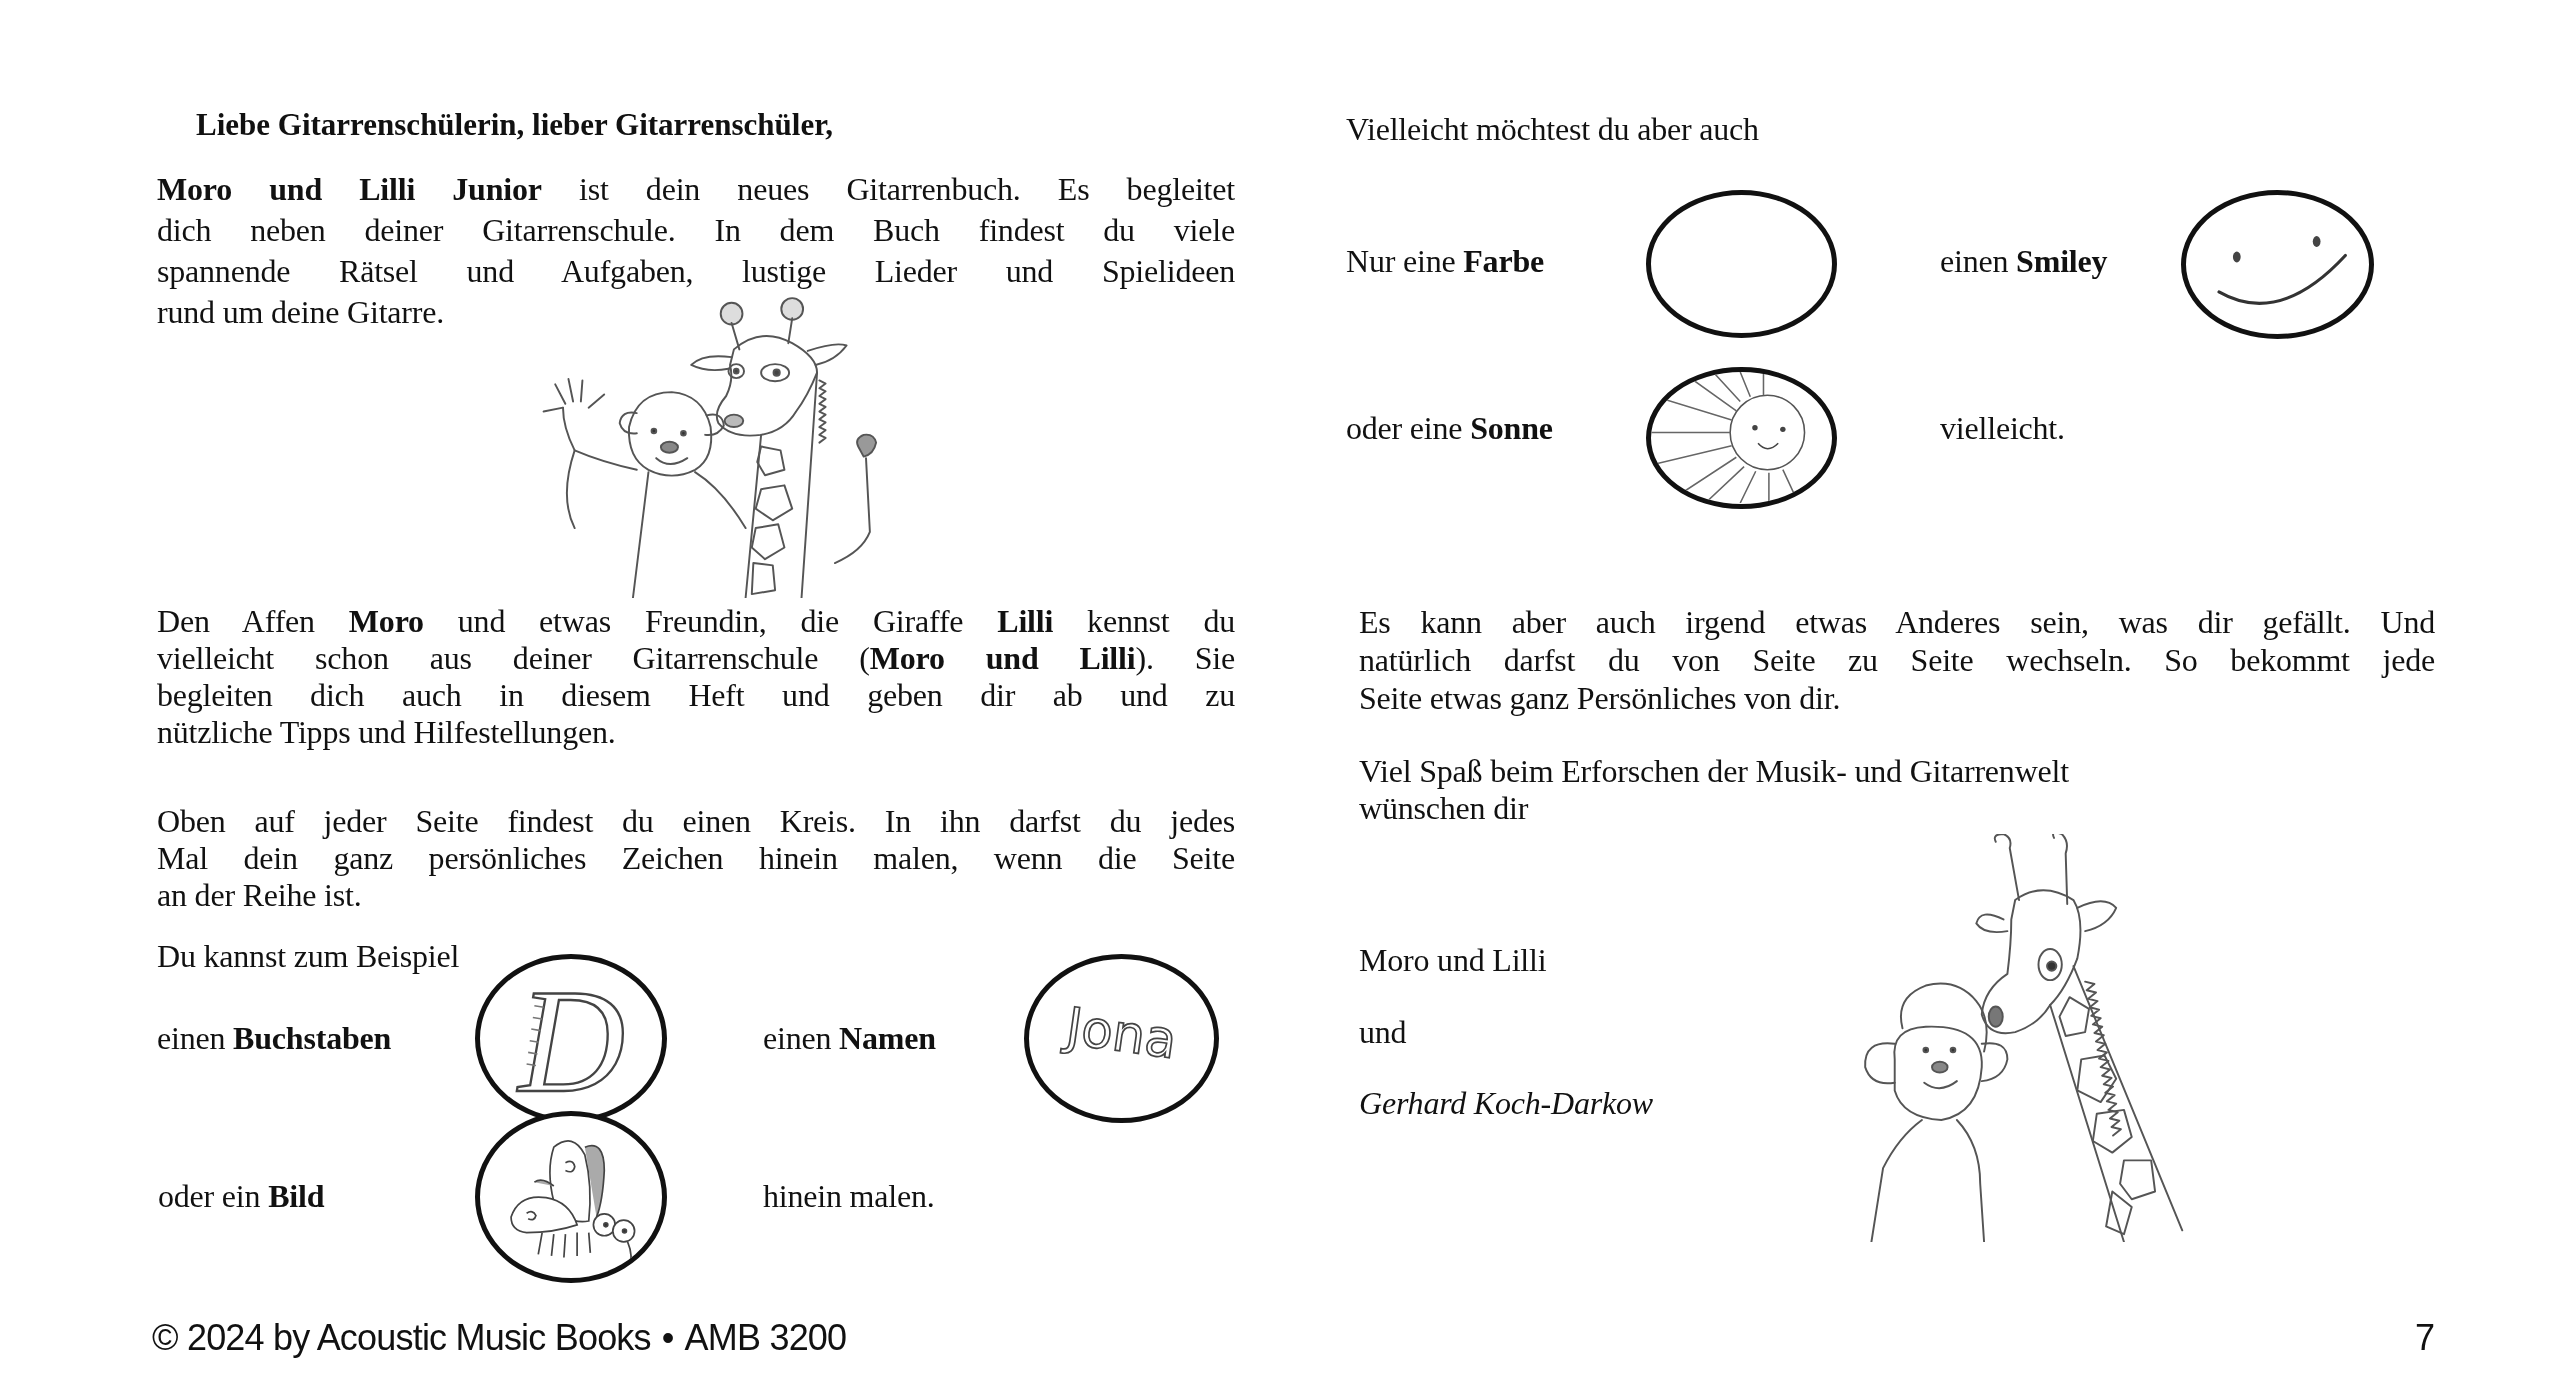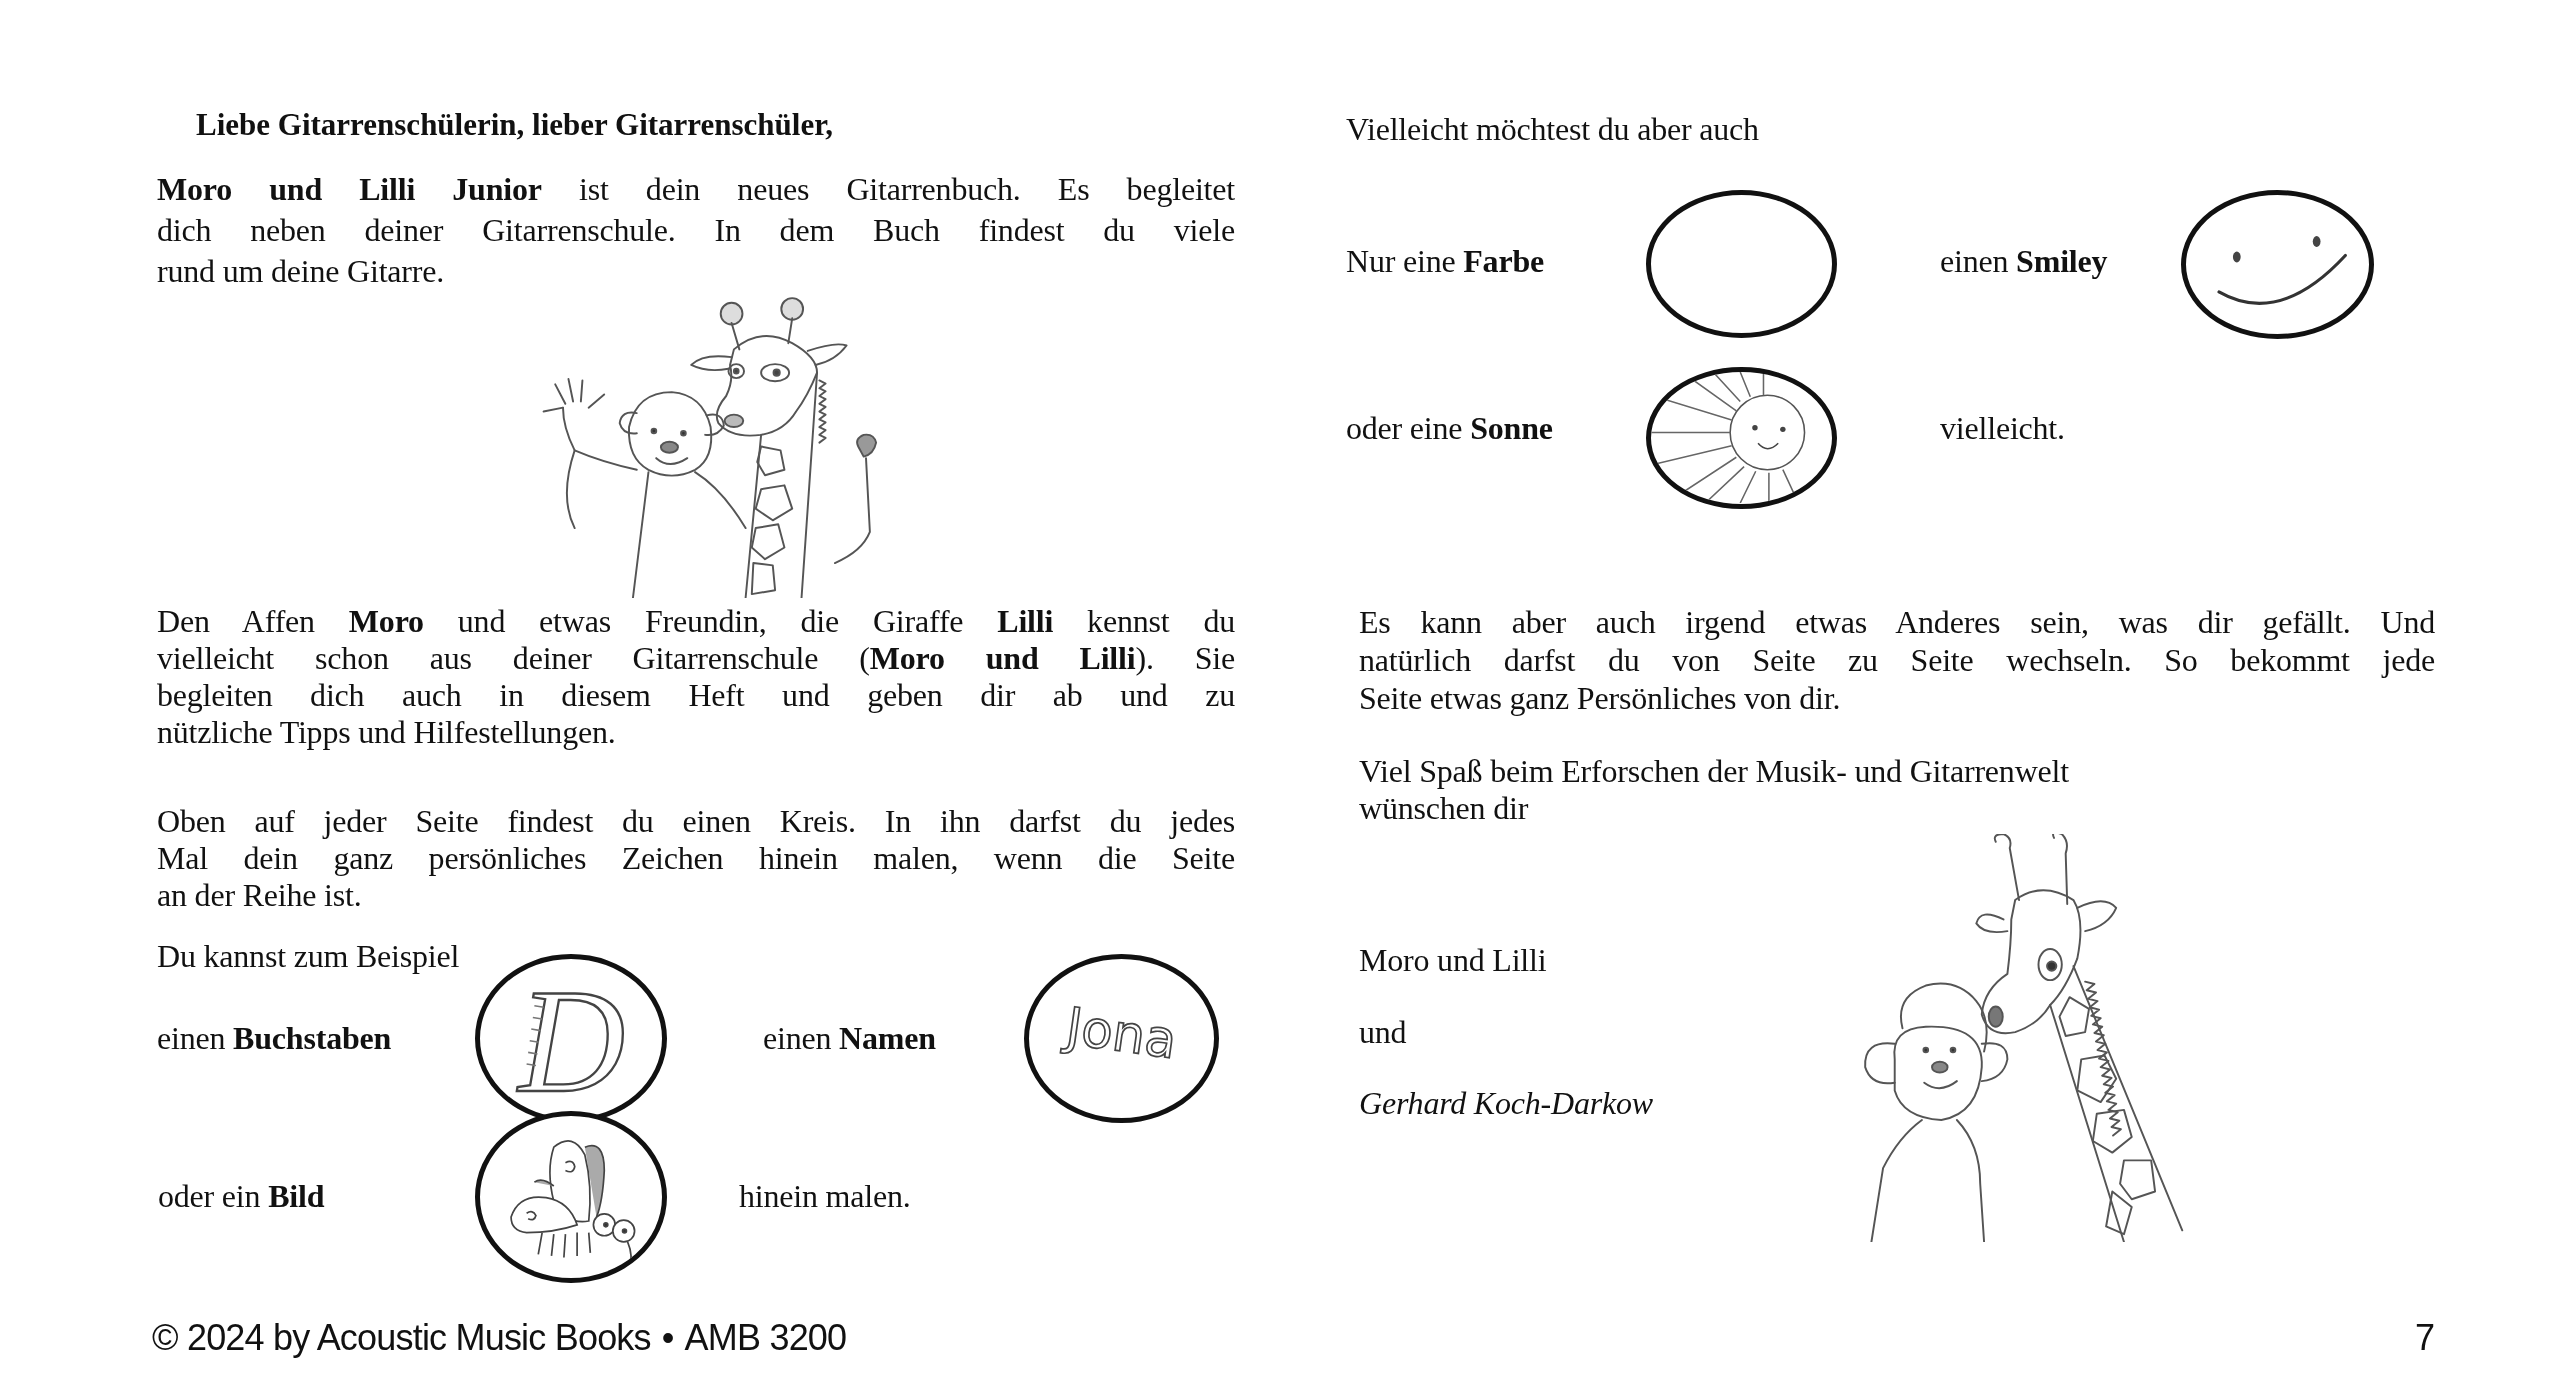--- a/index.html
+++ b/index.html
@@ -16,20 +16,21 @@
   svg { display:block; }
 </style>
 </head>
 <body>
 
 <div class="abs heading" style="left:157px; top:107px;">Liebe Gitarrenschülerin, lieber Gitarrenschüler,</div>
 
 <div class="abs txt" style="left:157px; top:169px; width:1078px; line-height:41px;">
   <span class="just-line"><b>Moro und Lilli Junior</b><span> ist dein neues Gitarrenbuch. Es begleitet</span></span>
   <span class="just-line">dich neben deiner Gitarrenschule. In dem Buch findest du viele</span>
+  <span class="just-line">spannende Rätsel und Aufgaben, lustige Lieder und Spielideen</span>
   <span style="display:block">rund um deine Gitarre.</span>
 </div>
 
 <div class="abs" style="left:528px; top:295px; width:373px; height:303px;">
   <svg width="373" height="303" viewBox="0 0 480 390" fill="none" stroke="#555" stroke-width="2.5" stroke-linecap="round" stroke-linejoin="round">
 
     <circle cx="262" cy="24" r="14" fill="#ddd"></circle>
     <circle cx="340" cy="18" r="14" fill="#ddd"></circle>
     <path d="M262 36 L272 70 M340 30 L335 62"></path>
 
@@ -107,21 +108,21 @@
     <path d="M40 130 Q50 100 85 105 Q115 110 125 140 Q95 150 60 150 Q40 148 40 130 Z" fill="#fff"></path>
     <path d="M60 125 q8 -5 12 3 q-2 8 -10 4"></path>
     <circle cx="160" cy="140" r="14" fill="#fff"></circle>
       <circle cx="185" cy="148" r="14" fill="#fff"></circle>
     <circle cx="162" cy="140" r="2.5" fill="#333"></circle>
       <circle cx="186" cy="148" r="2.5" fill="#333"></circle>
     <path d="M80 150 L75 178 M95 152 L92 180 M110 152 L108 182 M125 150 L125 180 M140 150 L142 176"></path>
     <path d="M190 162 Q198 180 192 200"></path>
   </svg>
 </div>
-<div class="abs txt" style="left:739px; top:1177px;">hinein malen.</div>
+<div class="abs txt" style="left:763px; top:1177px;">hinein malen.</div>
 
 <div class="abs txt" style="left:1346px; top:110px;">Vielleicht möchtest du aber auch</div>
 
 <div class="abs txt" style="left:1346px; top:242px;"><span>Nur eine </span><b>Farbe</b></div>
 <div class="circle" style="left:1646px; top:190px; width:191px; height:148px;"></div>
 
 <div class="abs txt" style="left:1940px; top:242px;"><span>einen </span><b>Smiley</b></div>
 <div class="circle" style="left:2181px; top:190px; width:193px; height:149px;">
   <svg width="183" height="138" viewBox="0 0 235 178">
     <ellipse cx="65" cy="80" rx="5" ry="7" fill="#444"></ellipse>

